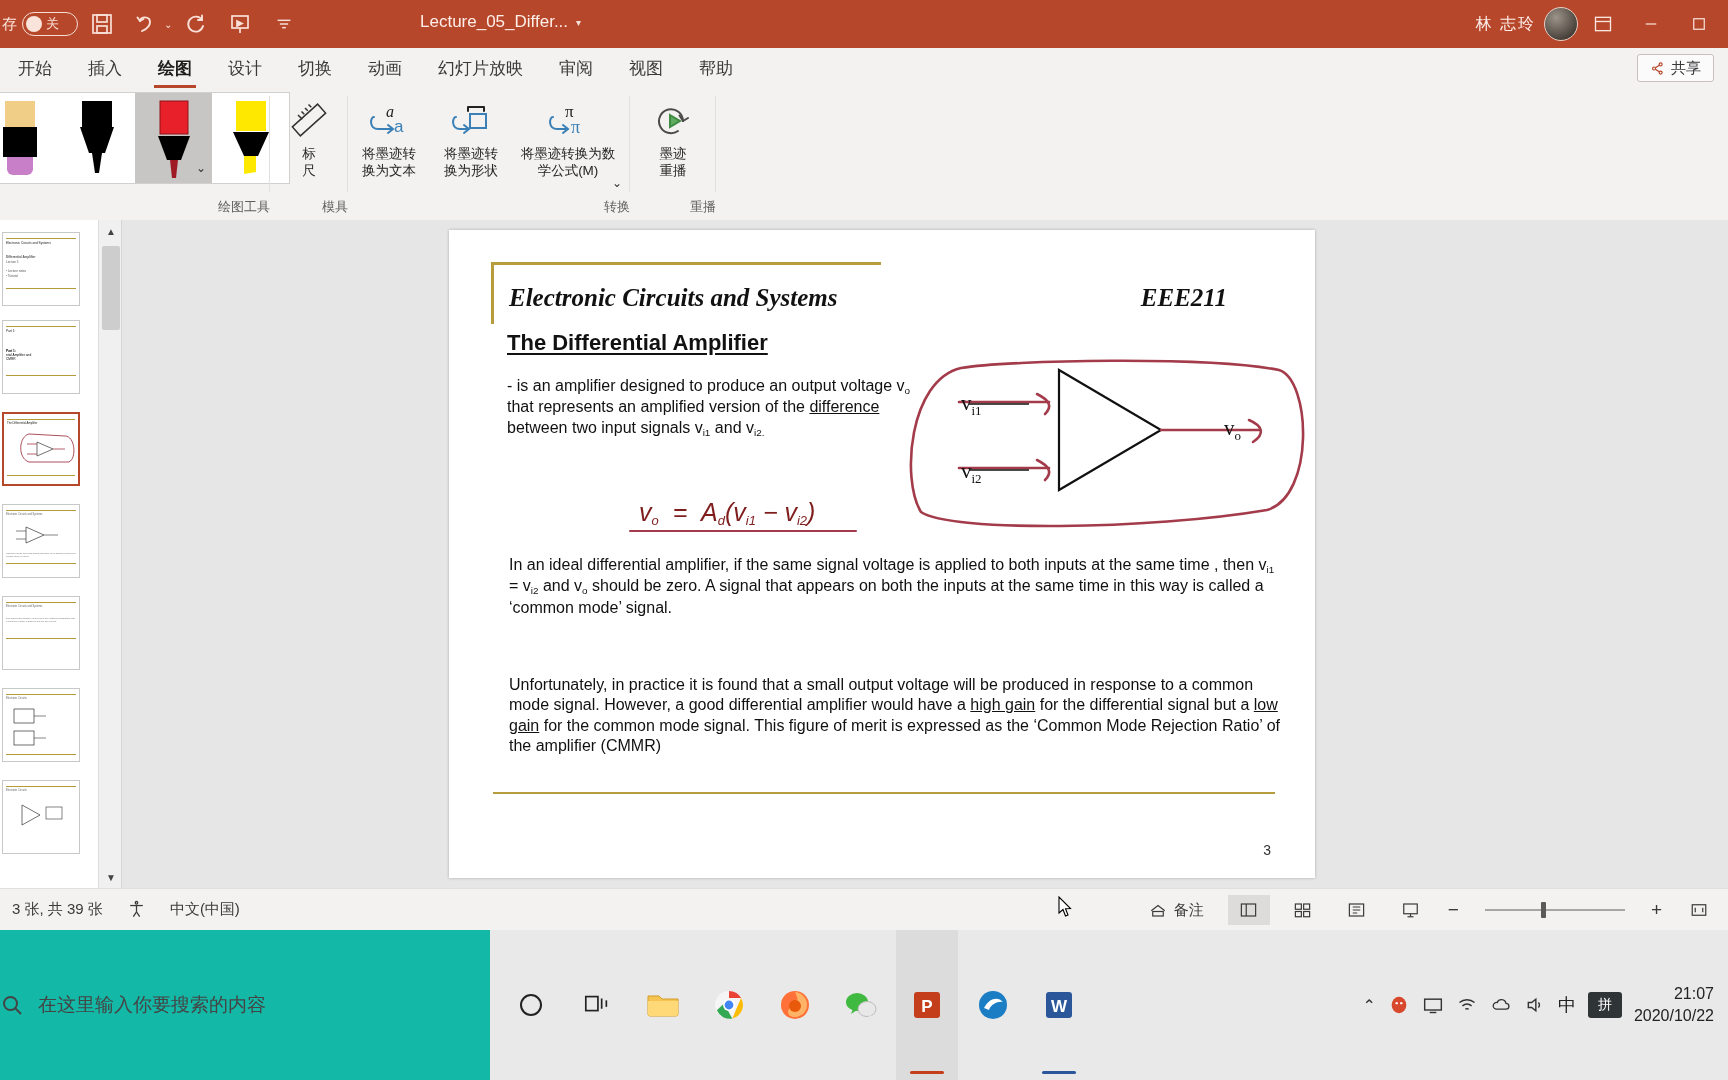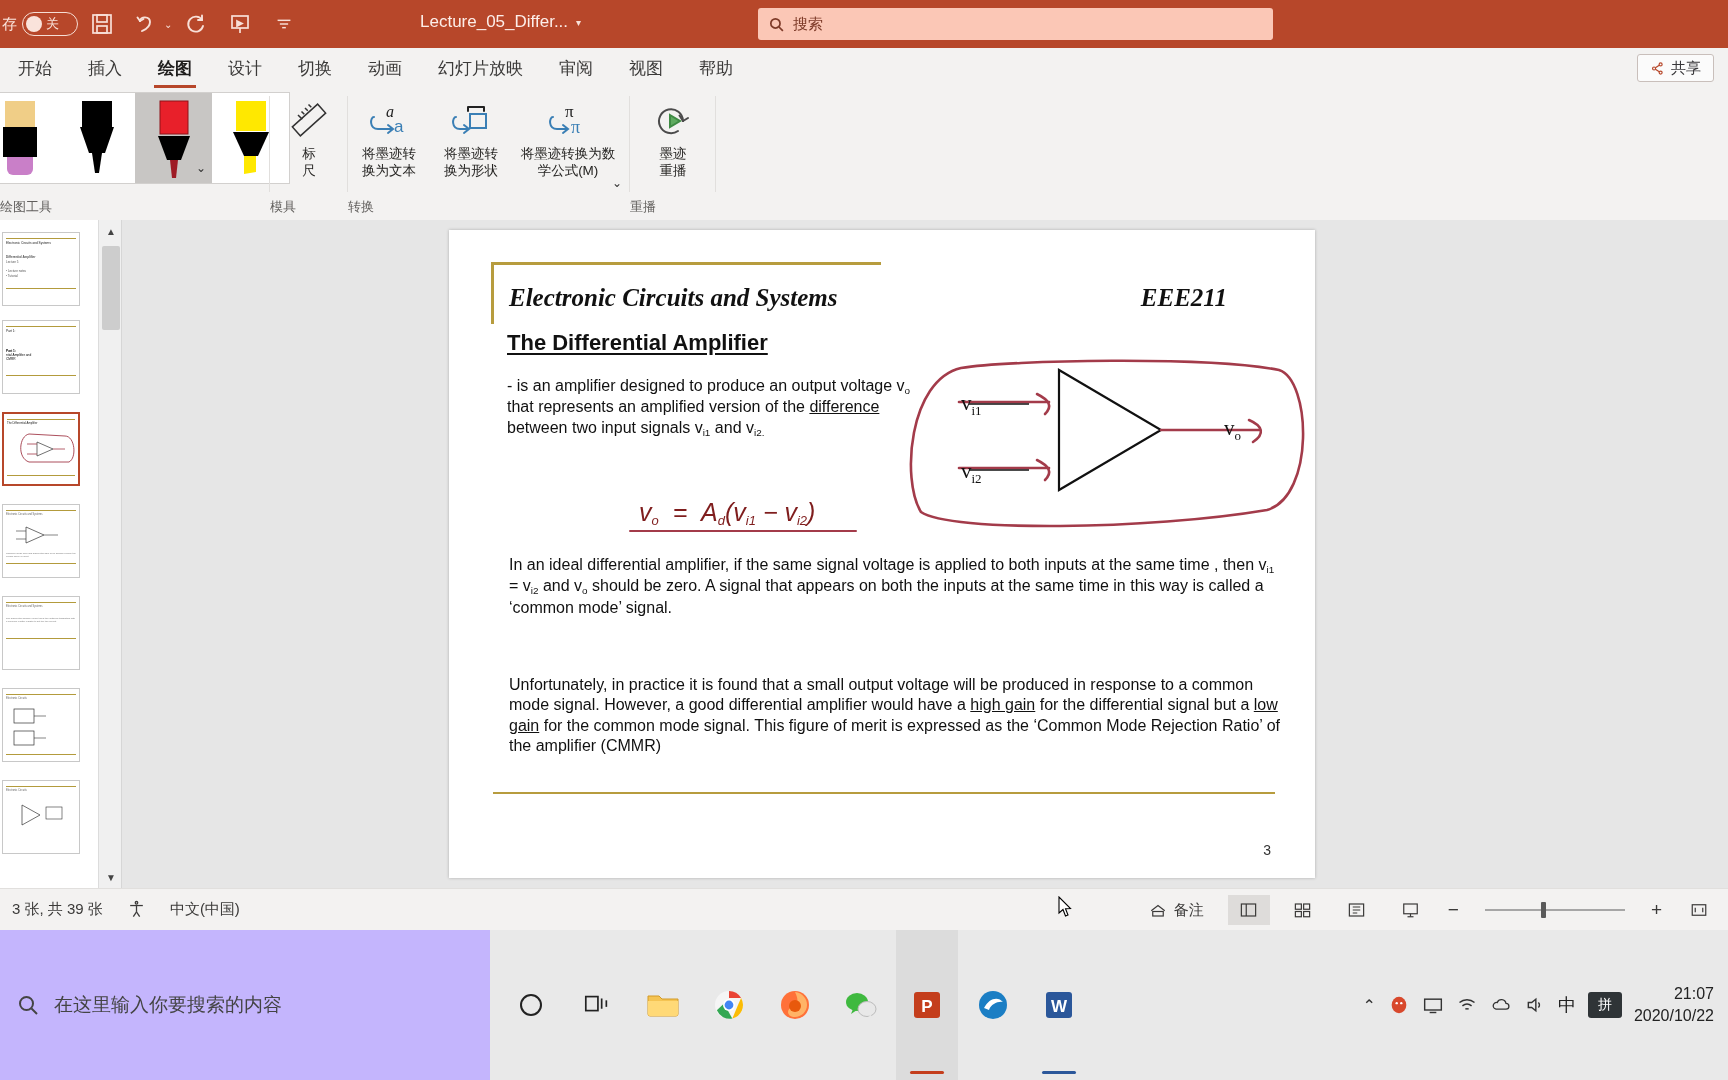--- a/index.html
+++ b/index.html
@@ -29,21 +29,21 @@
   .tabbar{position:absolute;left:0;top:48px;width:1728px;height:40px;background:#f3f2f1;display:flex;align-items:flex-end;}
   .tab{padding:0 18px;height:38px;line-height:38px;font-size:17px;color:#3b3a39;position:relative;cursor:default;text-align:right;}
   .tab.active{font-weight:bold;color:#1f1e1d;}
   .tab.active::after{content:"";position:absolute;left:14px;right:14px;bottom:0;height:3px;background:#b7472a;}
   .share{position:absolute;right:14px;top:6px;height:28px;border:1px solid #c9bfbb;border-radius:3px;display:flex;align-items:center;gap:6px;padding:0 12px;font-size:15px;color:#38373a;background:#fbfbfb;}
 
   
   .ribbon{position:absolute;left:0;top:88px;width:1728px;height:132px;background:#f3f2f1;display:flex;}
   .rgroup{position:relative;height:132px;display:flex;flex-direction:column;align-items:center;}
   .rgroup .sep{position:absolute;right:0;top:8px;bottom:28px;width:1px;background:#e1dfdd;}
-  .glabel{position:absolute;bottom:4px;left:0;right:0;text-align:left;font-size:13px;color:#605e5c;}
+  .glabel{position:absolute;bottom:4px;left:0;right:0;text-align:right;font-size:13px;color:#605e5c;}
   .pens{display:flex;align-items:stretch;height:92px;margin-top:4px;border:1px solid #d2d0ce;background:#fff;}
   .pen{width:77px;display:flex;align-items:flex-start;justify-content:center;position:relative;padding-top:6px;}
   .pen.selected{background:#c8c6c4;}
   .pendrop{position:absolute;right:6px;bottom:8px;font-size:12px;color:#333;}
   .rbtn{width:86px;display:flex;flex-direction:column;align-items:center;padding-top:10px;cursor:default;}
   .rbtn .ricon{height:46px;display:flex;align-items:center;justify-content:center;}
   .rbtn .rlab{font-size:13.5px;color:#262523;text-align:center;line-height:1.25;margin-top:2px;white-space:pre-line;}
 
   
   .body{position:absolute;left:0;top:220px;width:1728px;height:668px;background:#e6e6e6;}
@@ -85,21 +85,21 @@
   .status{position:absolute;left:0;top:888px;width:1728px;height:42px;background:#f3f2f1;display:flex;align-items:center;border-top:1px solid #e1dfdd;font-size:15px;color:#3b3a39;}
   .st-item{display:flex;align-items:center;gap:6px;padding:0 12px;height:42px;}
   .st-right{position:absolute;right:8px;top:0;height:42px;display:flex;align-items:center;gap:12px;}
   .viewbtn{width:42px;height:30px;display:flex;align-items:center;justify-content:center;color:#3b3a39;}
   .viewbtn.active{background:#dedcda;}
   .zoomline{width:140px;height:2px;background:#a6a6a6;position:relative;margin:0 10px;}
   .zoomknob{position:absolute;left:56px;top:-7px;width:5px;height:16px;background:#5a5a5a;border-radius:1px;}
 
   
   .taskbar{position:absolute;left:0;top:930px;width:1728px;height:150px;background:#e9e9e9;}
-  .tb-search{position:absolute;left:0;top:0;width:538px;height:150px;background:#c4b5fd;display:flex;align-items:center;gap:14px;padding-left:16px;}
+  .tb-search{position:absolute;left:0;top:0;width:538px;height:150px;background:#14b8a6;display:flex;align-items:center;gap:14px;}
   .tb-search .txt{font-size:19px;color:#444;}
   .tb-apps{position:absolute;left:490px;top:0;right:0;height:150px;background:#e9e9e9;display:flex;align-items:center;gap:4px;padding-left:10px;}
   .app{width:62px;height:150px;display:flex;align-items:center;justify-content:center;position:relative;}
   .app.act{background:#dcdcdc;}
   .app .under{position:absolute;bottom:6px;left:14px;width:34px;height:3px;border-radius:2px;}
   .tray{position:absolute;right:0;top:0;height:150px;display:flex;align-items:center;gap:12px;padding-right:14px;}
   .clock{display:flex;flex-direction:column;align-items:flex-end;font-size:16px;color:#222;line-height:1.35;}
   .ime{font-size:18px;color:#222;}
   .imebox{width:34px;height:26px;background:#2f3437;color:#fff;font-size:14px;display:flex;align-items:center;justify-content:center;border-radius:3px;}
 </style>
@@ -151,28 +151,41 @@
           <path d="M10 16 L14 16"></path>
       </svg>
     </div>
   </div>
 
   <div class="title-wrap">
     <span style="color:#fdeee9;font-size:17px;">Lecture_05_Differ...</span>
     <span class="caret">▾</span>
   </div>
 
-  <div class="searchbox">
-    <svg width="17" height="17" viewBox="0 0 24 24" fill="none" stroke="#7d3a28" stroke-width="2.4">
-      <circle cx="10.5" cy="10.5" r="6.5"></circle>
-        <path d="M15.5 15.5 L21 21"></path>
-    </svg>
-    <span class="ph">搜索</span>
-  </div>
-
+
+  <div class="tb-right">
+    <span class="username">林 志玲</span>
+    <div class="avatar"></div>
+    <div class="winbtn">
+      <svg width="20" height="20" viewBox="0 0 24 24" fill="none" stroke="#fae6df" stroke-width="1.6">
+        <rect x="3" y="4" width="18" height="16"></rect>
+          <path d="M3 9 L21 9"></path>
+      </svg>
+    </div>
+    <div class="winbtn">
+      <svg width="18" height="18" viewBox="0 0 24 24" stroke="#fae6df" stroke-width="1.6">
+          <path d="M5 12 L19 12"></path>
+        </svg>
+    </div>
+    <div class="winbtn">
+      <svg width="18" height="18" viewBox="0 0 24 24" fill="none" stroke="#fae6df" stroke-width="1.6">
+          <rect x="5" y="5" width="14" height="14"></rect>
+        </svg>
+    </div>
+  </div>
 </div>
 
 <div class="tabbar">
   <div class="tab"><span>开始</span></div>
   <div class="tab"><span>插入</span></div>
   <div class="tab active"><span>绘图</span></div>
   <div class="tab"><span>设计</span></div>
   <div class="tab"><span>切换</span></div>
   <div class="tab"><span>动画</span></div>
   <div class="tab"><span>幻灯片放映</span></div>

